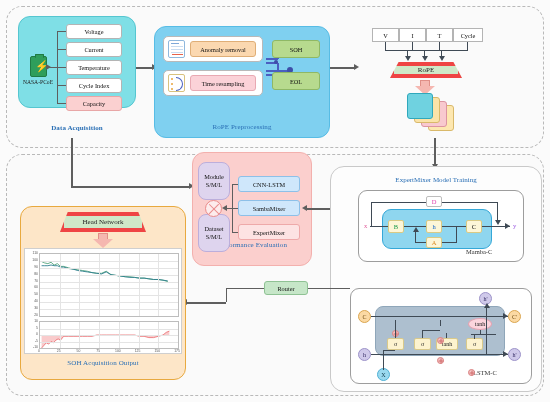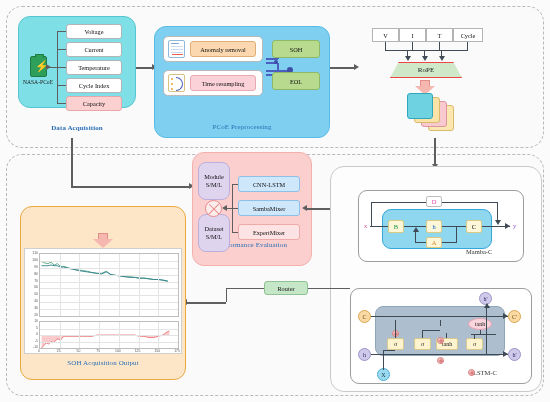--- a/index.html
+++ b/index.html
@@ -55,21 +55,21 @@
 
   
   .batt{position:relative;width:15px;height:19px;background:#2e9e5b;
         border:1px solid #1f7b44;border-radius:2px;}
   .batt:before{content:"";position:absolute;top:-3px;left:4px;width:7px;height:2.5px;
         background:#2e9e5b;border:1px solid #1f7b44;border-bottom:none;border-radius:1px;}
   .bolt{position:absolute;left:4.5px;top:3px;width:6px;height:13px;color:#f5e663;
         font-size:11px;line-height:12px;}
 
   
-  .trap{background:#cfe8c8;border:1px solid #ef4444;
+  .trap{background:#cfe8c8;border:4px solid #ef4444;
         display:flex;align-items:center;justify-content:center;
         font-size:7px;color:#222;}
   .trap.rope{clip-path:polygon(12% 0,88% 0,100% 100%,0 100%);}
   .trap.head{clip-path:polygon(9% 0,91% 0,100% 100%,0 100%);}
 
   
   .fatarrow{background:#f5b7b0;border:1px solid #e08f87;}
 
   
   .stk{border-radius:3px;}
@@ -145,21 +145,21 @@
   <div class="abs ln lnh" style="left:57px;top:49px;width:9px;"></div>
   <div class="abs ln lnh" style="left:48px;top:67px;width:18px;"></div>
   <div class="abs ln lnh" style="left:57px;top:85px;width:9px;"></div>
   <div class="abs ln lnh" style="left:57px;top:103px;width:9px;"></div>
   <div class="abs arrow ar-r" style="left:46px;top:64px;"></div>
 
   <div class="abs ln lnh" style="left:136px;top:67px;width:18px;height:1.6px;"></div>
   <div class="abs arrow ar-r" style="left:152px;top:64px;"></div>
 
   <div class="abs panel prep" style="left:154px;top:26px;width:176px;height:112px;">
-    <div class="panel-title" style="top:96px;">PCoE Preprocessing</div>
+    <div class="panel-title" style="top:96px;">RoPE Preprocessing</div>
   </div>
 
   <div class="abs subcard" style="left:163px;top:36px;width:100px;height:26px;"></div>
   <div class="abs" style="left:168px;top:40px;width:17px;height:18px;background:#ffffff;border:1px solid #8fb8dd;border-radius:2px;">
     <div class="abs" style="left:1.5px;top:2px;width:8px;height:1.3px;background:#7fa8d8;"></div>
     <div class="abs" style="left:1.5px;top:5px;width:12px;height:1.3px;background:#c9dcf0;"></div>
     <div class="abs" style="left:1.5px;top:8px;width:12px;height:1.3px;background:#c9dcf0;"></div>
     <div class="abs" style="left:1.5px;top:11px;width:12px;height:1.3px;background:#c9dcf0;"></div>
     <div class="abs" style="left:3px;top:12.5px;width:11px;height:1.6px;background:#e8624a;"></div>
   </div>
@@ -255,20 +255,21 @@
   <div class="abs ln lnh" style="left:224px;top:208px;width:14px;"></div>
   <div class="abs ln lnh" style="left:232px;top:232px;width:6px;"></div>
   <div class="abs arrow ar-l" style="left:222px;top:205px;"></div>
 
   <div class="abs ln lnh" style="left:306px;top:208px;width:26px;height:1.6px;"></div>
   <div class="abs arrow ar-l" style="left:302px;top:205px;"></div>
   <div class="abs ln lnv" style="left:330px;top:208px;height:1.6px;width:1.6px;"></div>
 
   <div class="abs" style="left:330px;top:166px;width:212px;height:226px;
               border:1px solid #c9c9c9;border-radius:14px;background:#fdfdfd;"></div>
+  <div class="abs" style="left:330px;top:176px;width:212px;text-align:center;font-size:7px;color:#2a6fb5;">ExpertMixer Model Training</div>
 
   <div class="abs whitebox" style="left:358px;top:190px;width:166px;height:72px;"></div>
   <div class="abs capdark" style="left:466px;top:248px;">Mamba-C</div>
 
   <div class="abs mamba-in" style="left:382px;top:209px;width:110px;height:40px;"></div>
 
   <div class="abs node b" style="left:388px;top:220px;width:16px;height:13px;">B</div>
   <div class="abs node h" style="left:426px;top:220px;width:16px;height:13px;">h</div>
   <div class="abs node c" style="left:466px;top:220px;width:16px;height:13px;">C</div>
   <div class="abs node a" style="left:426px;top:237px;width:16px;height:11px;">A</div>
@@ -342,20 +343,21 @@
   <div class="abs ln lnh" style="left:308px;top:288px;width:42px;"></div>
   <div class="abs ln lnh" style="left:226px;top:288px;width:38px;"></div>
   <div class="abs ln lnv" style="left:226px;top:288px;height:14px;"></div>
   <div class="abs ln lnh" style="left:186px;top:302px;width:40px;height:1.6px;"></div>
   <div class="abs arrow ar-l" style="left:182px;top:299px;"></div>
 
   <div class="abs panel soh" style="left:20px;top:206px;width:166px;height:174px;">
     <div class="panel-title" style="top:152px;">SOH Acquisition Output</div>
   </div>
 
+  <div class="abs trap head" style="left:60px;top:212px;width:86px;height:20px;">Head Network</div>
 
   <div class="abs" style="left:92px;top:233px;width:22px;height:16px;">
     <div class="abs fatarrow" style="left:6px;top:0;width:10px;height:7px;"></div>
     <div class="abs" style="left:1px;top:6px;width:0;height:0;
          border-left:10px solid transparent;border-right:10px solid transparent;
          border-top:9px solid #f5b7b0;"></div>
   </div>
 
   <div class="abs chartwrap" style="left:24px;top:248px;width:158px;height:106px;">
 

